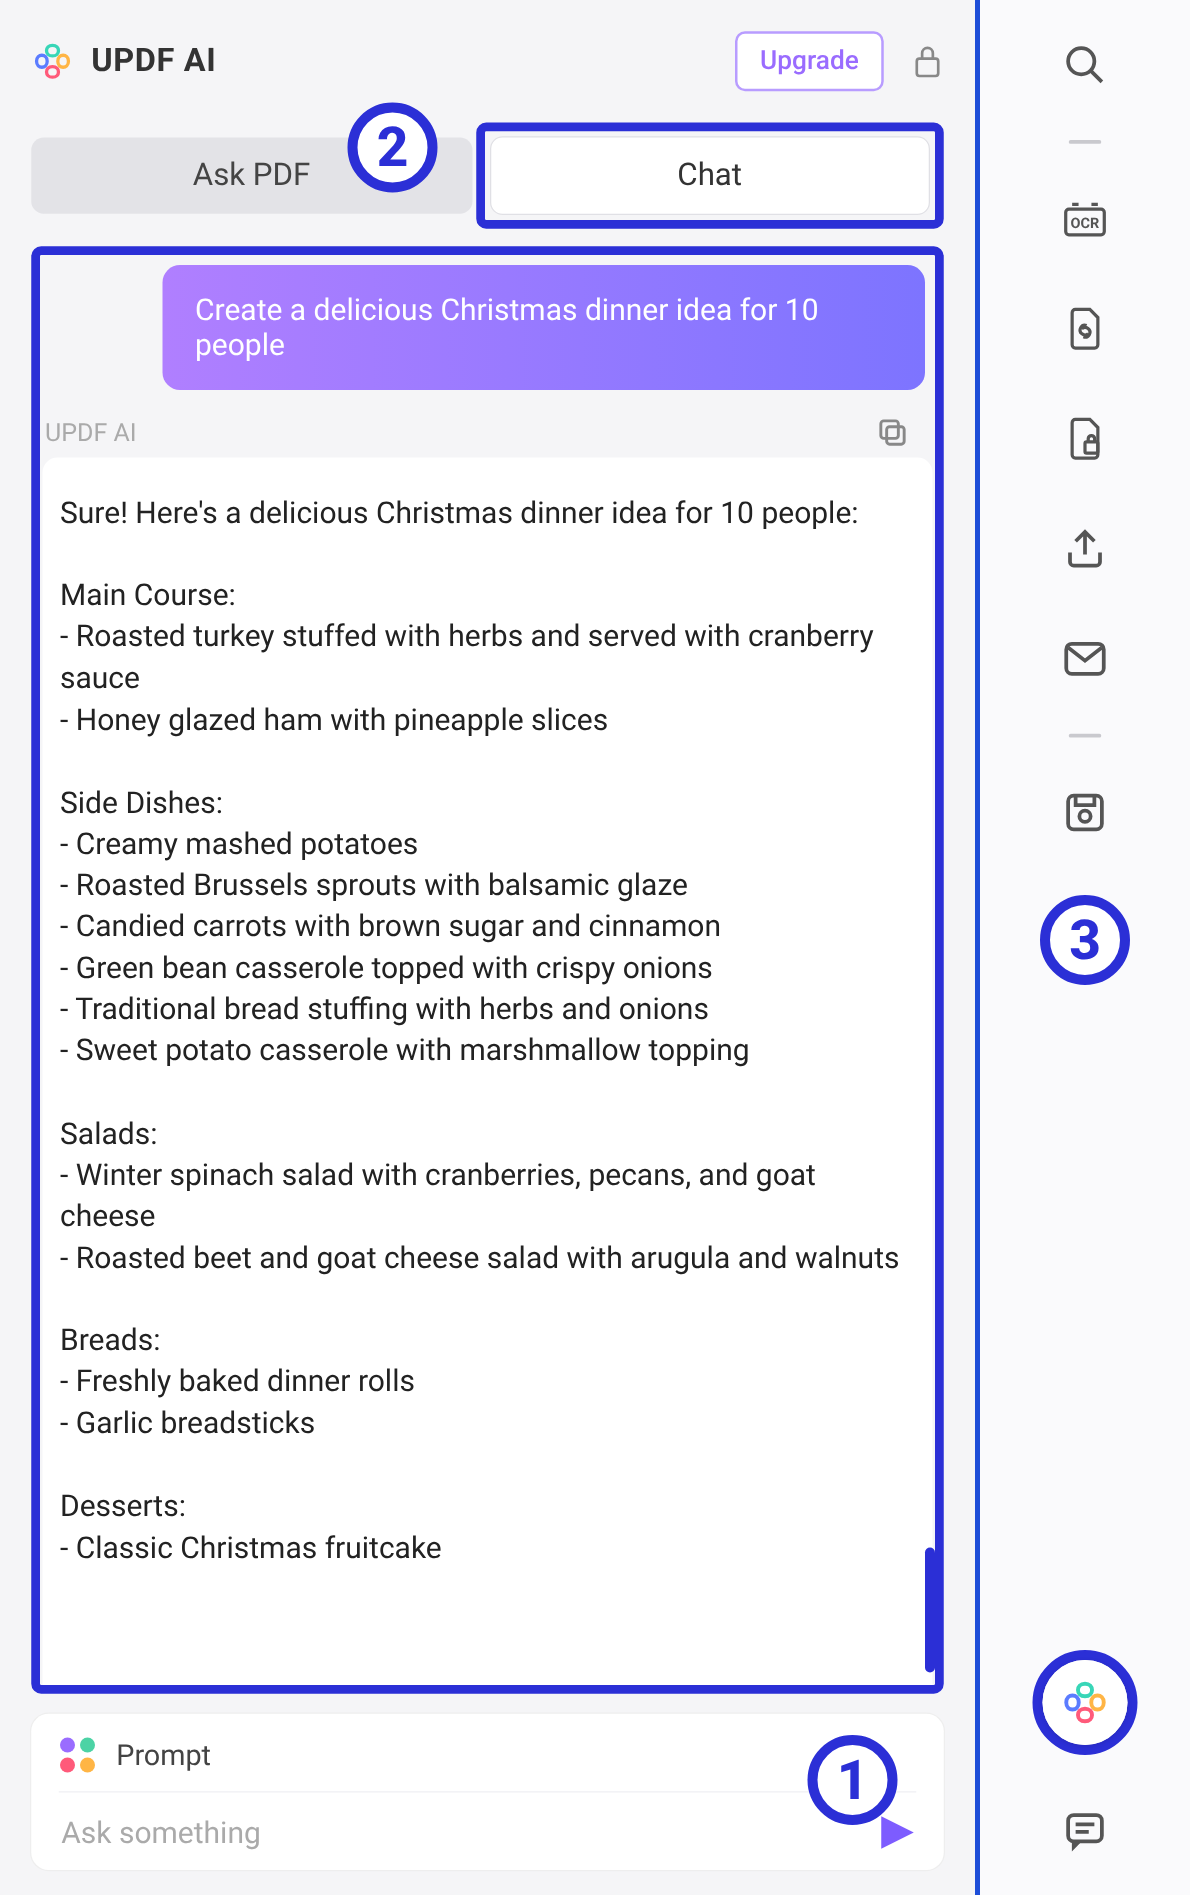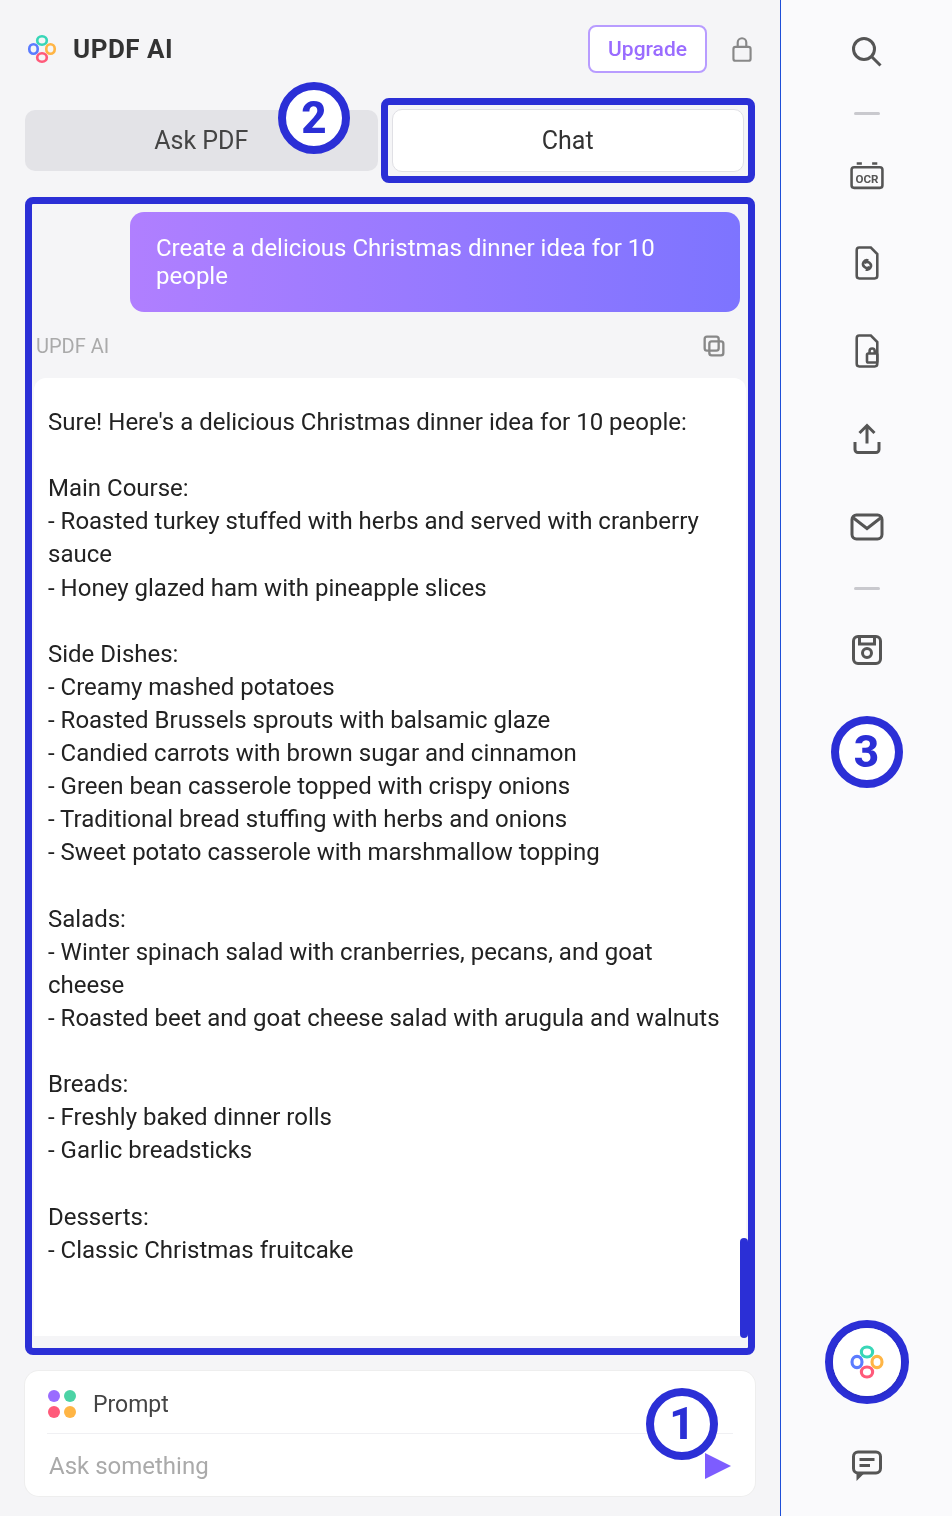--- a/index.html
+++ b/index.html
@@ -131,21 +131,21 @@
     display: flex;
     justify-content: space-between;
     align-items: center;
     font-size: 20px;
     color: #aaa;
   }
   .copy-icon { width: 28px; height: 28px; color:#888;}
   .reply-body {
     background: #fff;
     border-radius: 12px 12px 0 0;
-    margin: 12px 2px;
+    margin: 0 2px;
     padding: 28px 14px 6px 14px;
     font-size: 24px;
     color: #222;
     line-height: 1.38;
     overflow-y: auto;
     flex: 1;
     white-space: pre-wrap;
     position: relative;
   }
   .reply-body::-webkit-scrollbar { width: 8px; }
@@ -200,21 +200,21 @@
   }
   .send-icon {
     width:0; height:0;
     border-left: 26px solid #7d5cff;
     border-top: 13px solid transparent;
     border-bottom: 13px solid transparent;
   }
   .sidebar {
     width: 172px;
     height: 100%;
-    border-left: 1px solid #1d4ed8;
+    border-left: 4px solid #1d4ed8;
     display: flex;
     flex-direction: column;
     align-items: center;
     padding: 24px 0;
     gap: 32px;
     background: #fafafc;
     position: relative;
     border-top-left-radius: 0;
   }
   .side-icon {

